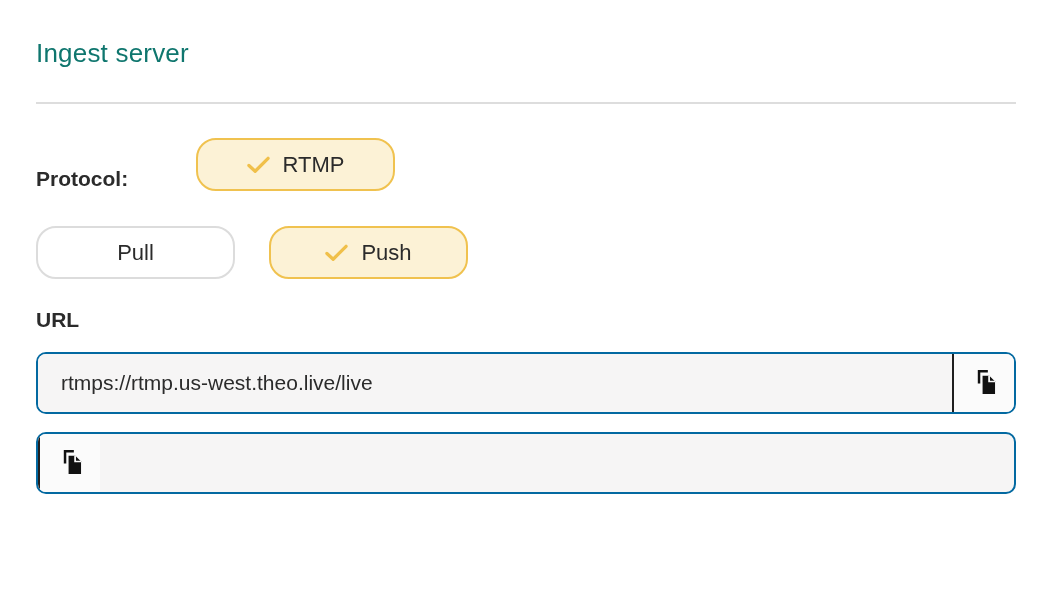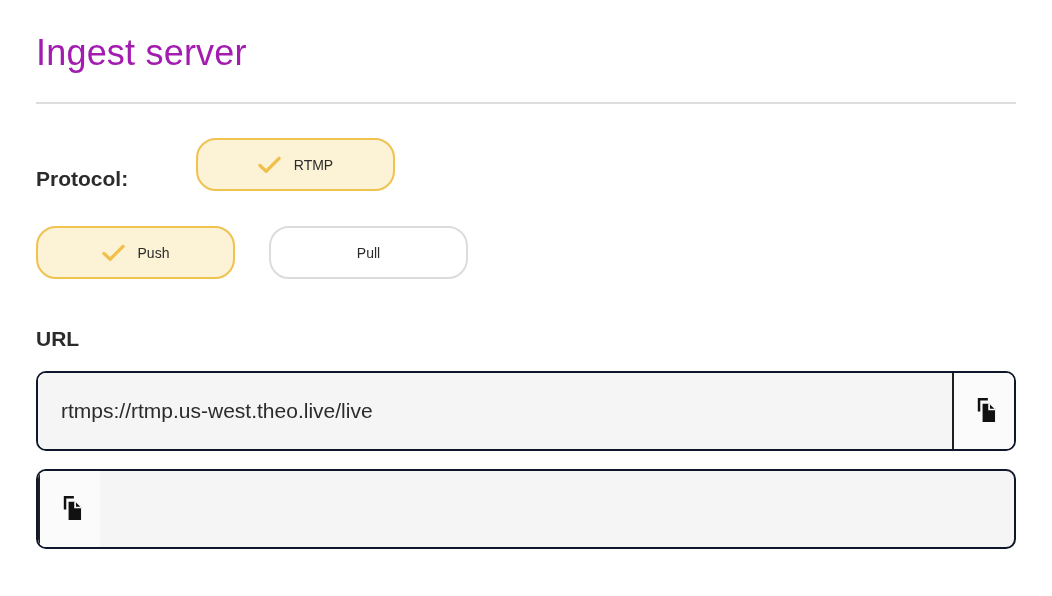--- a/index.html
+++ b/index.html
@@ -15,24 +15,24 @@
     overflow: hidden;
   }
   .panel {
     padding: 0 36px;
     box-sizing: border-box;
     width: 1052px;
   }
   .page-title {
     margin: 0;
     padding-top: 36px;
-    font-size: 36px;
+    font-size: 26px;
     line-height: 34px;
     font-weight: 400;
-    color: #a21caf;
+    color: #0f766e;
     letter-spacing: 0.2px;
   }
   .divider {
     height: 2px;
     background: #dddddd;
     margin-top: 32px;
   }
   .toggle-row {
     display: flex;
     align-items: flex-end;
@@ -51,47 +51,47 @@
     gap: 34px;
   }
   .toggle {
     box-sizing: border-box;
     width: 199px;
     height: 53px;
     border-radius: 20px;
     background: #ffffff;
     border: 2px solid #dcdcdc;
     color: #2b2b2b;
-    font-size: 14px;
+    font-size: 22px;
     font-family: inherit;
     display: flex;
     align-items: center;
     justify-content: center;
     gap: 13px;
     cursor: pointer;
     padding: 0;
   }
   .toggle.selected {
     background: #fcf2d6;
     border-color: #f0c24f;
   }
   .check-icon { display: inline-flex; }
   .field-label {
     display: block;
-    margin-top: 46px;
+    margin-top: 27px;
     font-size: 21px;
     line-height: 28px;
     font-weight: 600;
     color: #2b2b2b;
   }
   .field-box {
     box-sizing: border-box;
     margin-top: 18px;
-    height: 80px;
-    border: 2px solid #0f172a;
+    height: 62px;
+    border: 2px solid #0369a1;
     border-radius: 10px;
     display: flex;
     overflow: hidden;
     background: #f6f5f5;
   }
   .field-input {
     flex: 1;
     min-width: 0;
     border: none;
     outline: none;
@@ -132,30 +132,30 @@
             <path d="M2 9.5 L8.5 15.5 L22 2" fill="none" stroke="#F0C04A" stroke-width="3.4" stroke-linecap="round" stroke-linejoin="round"></path>
           </svg>
         </span>
         <span>RTMP</span>
       </button>
     </div>
   </div>
 
   <div class="toggle-row second">
     <div class="toggle-group">
+      <button class="toggle">
+        <span>Pull</span>
+      </button>
       <button class="toggle selected">
         <span class="check-icon">
           <svg width="23" height="18" viewBox="0 0 24 18">
             <path d="M2 9.5 L8.5 15.5 L22 2" fill="none" stroke="#F0C04A" stroke-width="3.4" stroke-linecap="round" stroke-linejoin="round"></path>
           </svg>
         </span>
         <span>Push</span>
-      </button>
-      <button class="toggle">
-        <span>Pull</span>
       </button>
     </div>
   </div>
 
   <label class="field-label">URL</label>
   <div class="field-box">
     <input class="field-input" type="text" value="rtmps://rtmp.us-west.theo.live/live" style="">
     <button class="copy-btn">
       <span>
         <svg width="23" height="27" viewBox="0 0 24 28">

